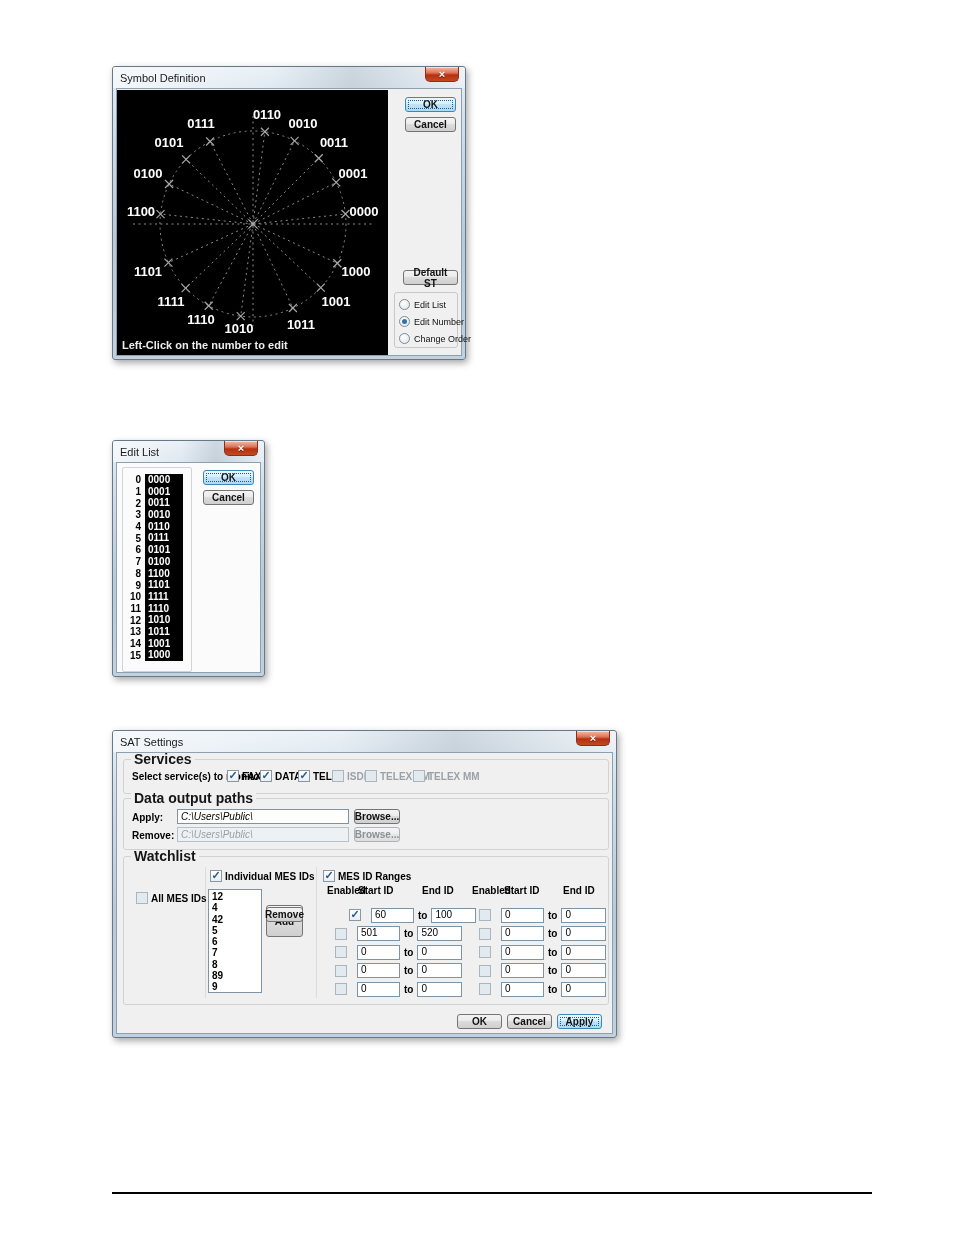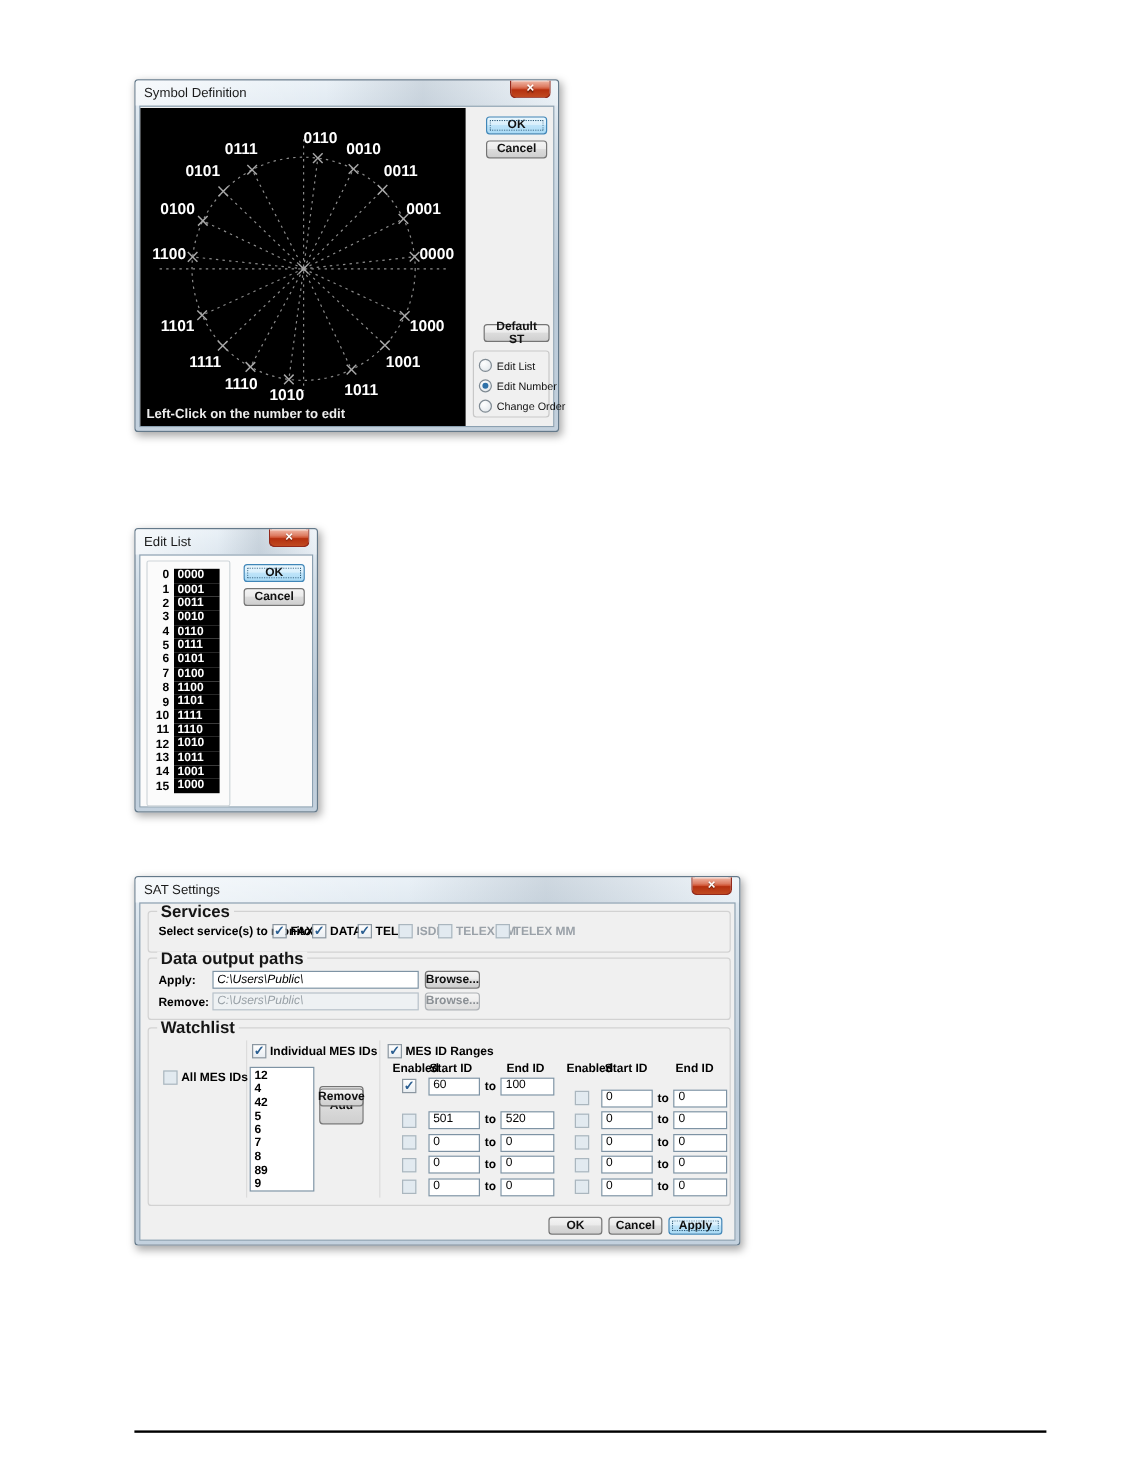--- a/index.html
+++ b/index.html
@@ -390,21 +390,21 @@
       <button class="btn" id="remove-btn">Remove</button>
 
       <span class="rh" id="rh-en1">Enabled</span>
       <span class="rh" id="rh-st1">Start ID</span>
       <span class="rh" id="rh-end1">End ID</span>
       <span class="rh" id="rh-en2">Enabled</span>
       <span class="rh" id="rh-st2">Start ID</span>
       <span class="rh" id="rh-end2">End ID</span>
 
       <div class="ranges-col" id="ranges-left">
-          <div class="range-row" style="top: 40px;">
+          <div class="range-row" style="top: 50px; margin-left: 14px;">
             <span class="cb range-cb checked"></span>
             <span class="tb range-start">60</span>
             <span class="to-label">to</span>
             <span class="tb range-end">100</span>
           </div>
           <div class="range-row" style="top: 68.5px;">
             <span class="cb range-cb dis"></span>
             <span class="tb range-start">501</span>
             <span class="to-label">to</span>
             <span class="tb range-end">520</span>

